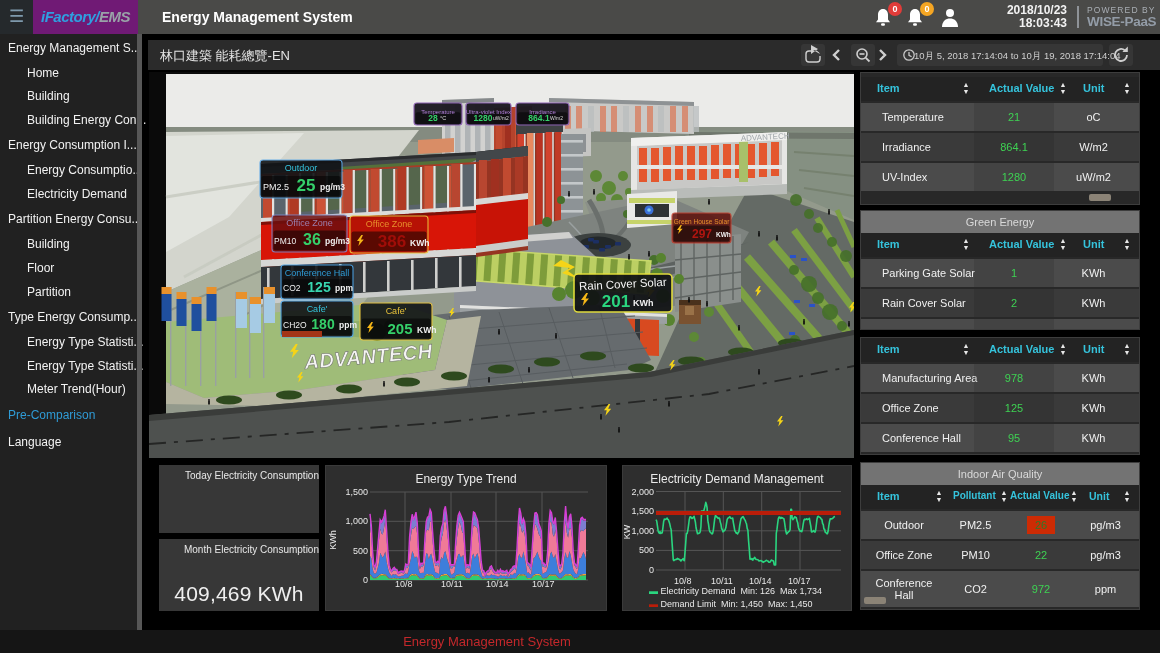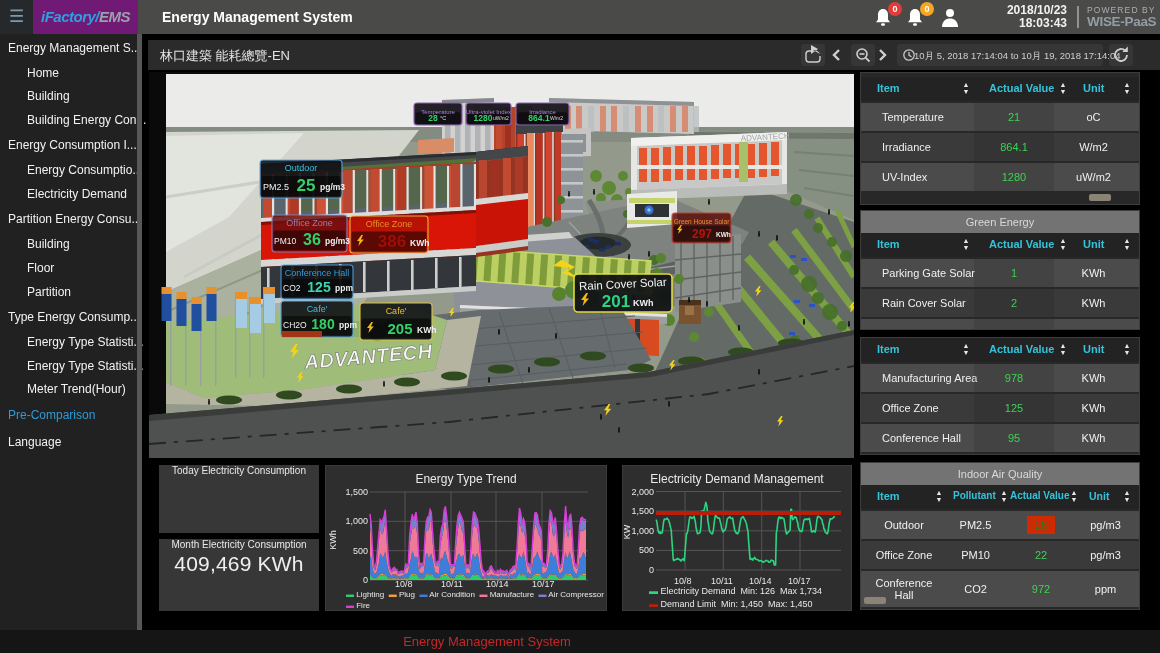--- a/index.html
+++ b/index.html
@@ -29,21 +29,21 @@
 .ttitle{height:22px;line-height:22px;text-align:center;color:#d9d9d9;font-size:11px;background:#737373}
 .thead{position:relative;height:24px;background:#232323}
 .thead span{position:absolute;top:5px;font-size:11px;font-weight:bold;color:#35c3dc}
 .sort{position:absolute;top:4px;width:8px;color:#e8e8e8;font-size:7px;line-height:7px;text-align:center}
 .trow{position:relative;margin-top:2px;height:28px;background:#4b4b4b}
 .trow.alt{background:#3a3a3a}
 .trow div{position:absolute;top:0;height:100%;display:flex;align-items:center;justify-content:center;font-size:11px;color:#f0f0f0;text-align:center;line-height:12px;white-space:nowrap}
 .trow div.gval,.gval{color:#3ed253}
 
 .statp{position:absolute;left:159px;width:160px;background:#373737}
-.statp .st{text-align:center;font-size:10px;color:#e8e8e8;white-space:nowrap}
+.statp .st{margin-top:5px;text-align:right;font-size:10px;color:#e8e8e8;white-space:nowrap}
 .statp .sv{text-align:center;font-size:21px;color:#efefef;letter-spacing:.2px;white-space:nowrap}
 .chartp{position:absolute;top:465px;height:146px;background:#2e2e2e;border:1px solid #3a3a3a}
 .ctitle{text-align:center;margin-top:6px;font-size:12px;color:#eaeaea}
 
 #footer{left:0;top:630px;width:1160px;height:23px;background:#151515}
 #ftext{left:0;top:634px;width:974px;text-align:center;color:#c3282b;font-size:13px}
 </style></head>
 <body>
 <div id="topbar" class="abs"></div>
 <div id="hamb" class="abs">☰</div>
@@ -770,21 +770,21 @@
       <div style="left:217px;width:55px">ppm</div>
     </div>
   </div>
 <div class="abs" style="left:864px;top:597px;width:22px;height:7px;background:#8b8376;border-radius:2px"></div>
 
 <div class="statp abs" style="top:465px;height:68px">
     <div class="st">Today Electricity Consumption</div>
   </div>
 <div class="statp abs" style="top:539px;height:72px">
     <div class="st">Month Electricity Consumption</div>
-    <div class="sv" style="margin-top:2px">409,469 KWh</div>
+    <div class="sv" style="margin-top:27px">409,469 KWh</div>
   </div>
 
 <div class="chartp" style="left:325px;width:282px">
  <div class="ctitle">Energy Type Trend</div>
  <svg width="280" height="100" style="position:absolute;left:0;top:18px" viewBox="0 14 280 100">
   <g stroke="#555" stroke-width="1">
    <line x1="44" y1="22" x2="262" y2="22"></line>
         <line x1="44" y1="51.3" x2="262" y2="51.3"></line>
    <line x1="44" y1="80.7" x2="262" y2="80.7"></line>
         <line x1="44" y1="110" x2="262" y2="110"></line>
@@ -806,24 +806,20 @@
         <text x="42" y="84">500</text>
         <text x="42" y="113">0</text>
   </g>
   <text x="10" y="70" fill="#e8e8e8" font-size="9" transform="rotate(-90 10 70)" text-anchor="middle">KWh</text>
  </svg>
  <div class="abs" style="left:44px;top:113px;width:220px;font-size:9px;color:#e8e8e8">
    <span style="position:absolute;left:25px">10/8</span>
       <span style="position:absolute;left:71px">10/11</span>
    <span style="position:absolute;left:116px">10/14</span>
       <span style="position:absolute;left:162px">10/17</span>
- </div>
- <div class="abs" style="left:20px;top:123px;width:262px;font-size:8px;color:#e8e8e8;line-height:11px;white-space:nowrap">
-  <span style="color:#2ecc71">▬</span> Lighting&nbsp; <span style="color:#f0a13a">▬</span> Plug&nbsp; <span style="color:#3d7edb">▬</span> Air Condition&nbsp; <span style="color:#ef7a97">▬</span> Manufacture&nbsp; <span style="color:#7b7fd0">▬</span> Air Compressor<br>
-  <span style="color:#d63fd6">▬</span> Fire
  </div>
 </div>
 
 <div class="chartp" style="left:622px;width:230px">
  <div class="ctitle">Electricity Demand Management</div>
  <svg width="228" height="98" style="position:absolute;left:0;top:18px" viewBox="0 14 228 98">
   <g stroke="#555" stroke-width="1">
    <line x1="33" y1="21.5" x2="218" y2="21.5"></line>
         <line x1="33" y1="41.1" x2="218" y2="41.1"></line>
    <line x1="33" y1="60.8" x2="218" y2="60.8"></line>

